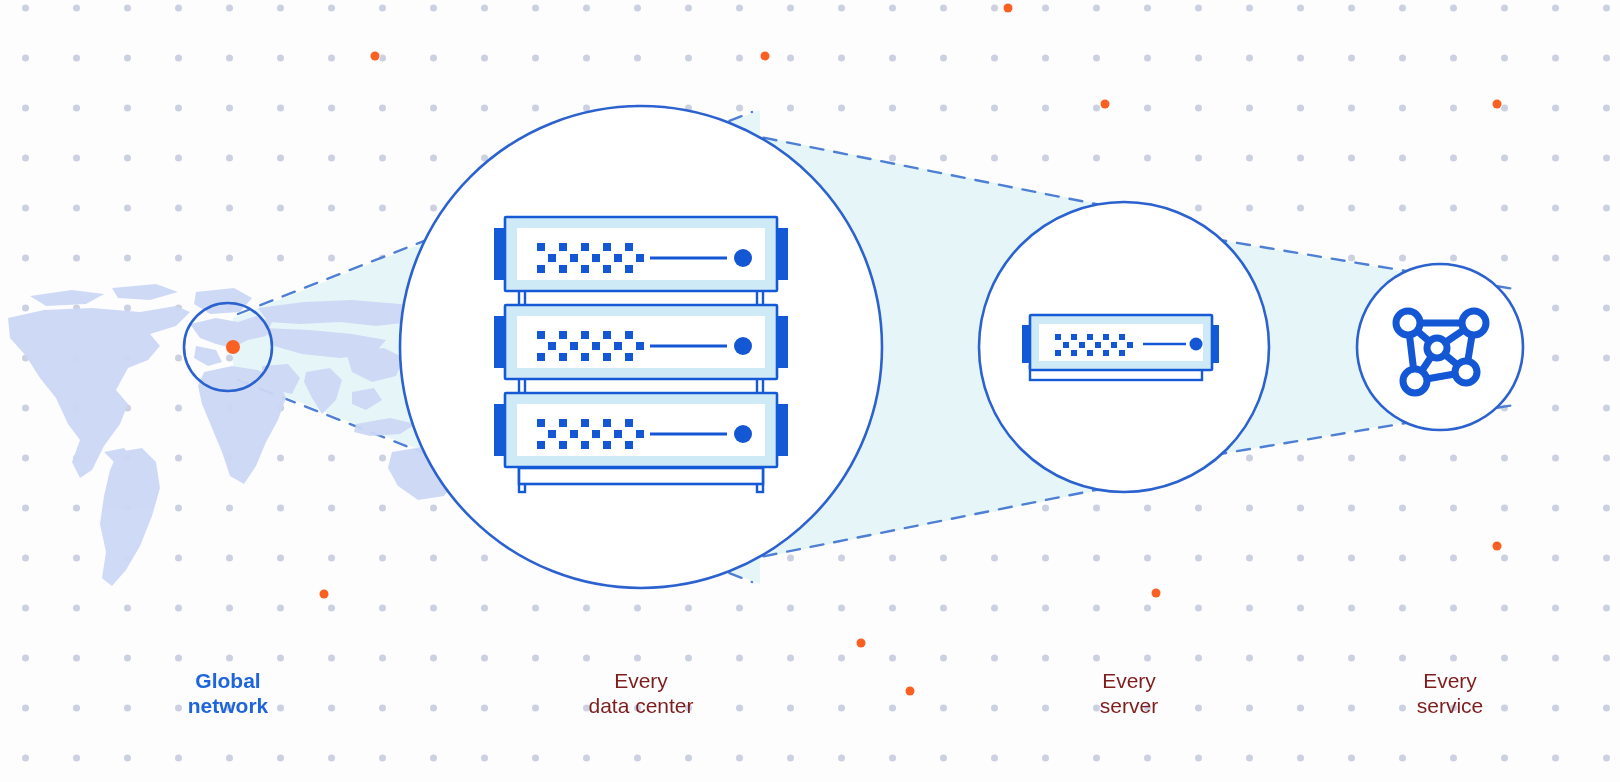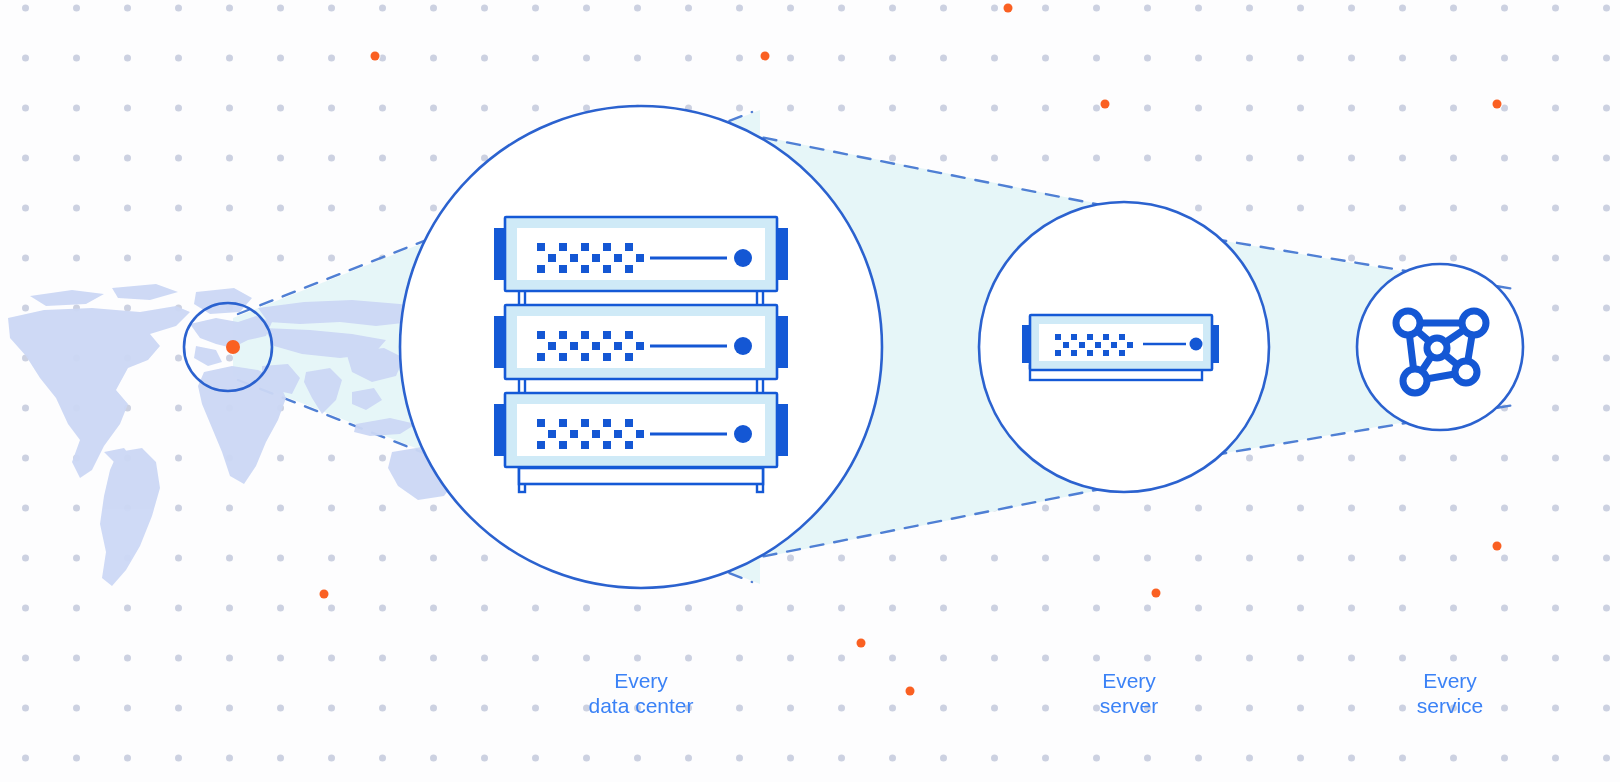--- a/index.html
+++ b/index.html
@@ -33,21 +33,21 @@
     height: 782px;
     z-index: 5;
     pointer-events: none;
   }
   .stage-label {
     position: absolute;
     text-align: center;
     font-size: 21px;
     line-height: 25px;
     font-weight: 400;
-    color: #3b82f6;
+    color: #7f1d1d;
     white-space: pre-line;
     pointer-events: auto;
   }
   .stage-label.accent {
     color: #1e64dc;
     font-weight: 700;
   }
 </style>
 </head>
 <body>
@@ -294,20 +294,22 @@
         <circle cx="1408" cy="323" r="12" fill="#ffffff" stroke="#1457d4" stroke-width="7"></circle>
         <circle cx="1474" cy="323" r="12" fill="#ffffff" stroke="#1457d4" stroke-width="7"></circle>
         <circle cx="1437" cy="348" r="10" fill="#ffffff" stroke="#1457d4" stroke-width="7"></circle>
         <circle cx="1415" cy="381" r="12" fill="#ffffff" stroke="#1457d4" stroke-width="7"></circle>
         <circle cx="1466" cy="372" r="11" fill="#ffffff" stroke="#1457d4" stroke-width="7"></circle>
       </g>
     </g>
   </svg>
 
   <div class="labels-layer">
+    <div class="stage-label accent" style="left:128px; top:668px; width:200px;">Global
+network</div>
     <div class="stage-label" style="left:541px; top:668px; width:200px;">Every
 data center</div>
     <div class="stage-label" style="left:1029px; top:668px; width:200px;">Every
 server</div>
     <div class="stage-label" style="left:1350px; top:668px; width:200px;">Every
 service</div>
   </div>
 
 </div>
 

